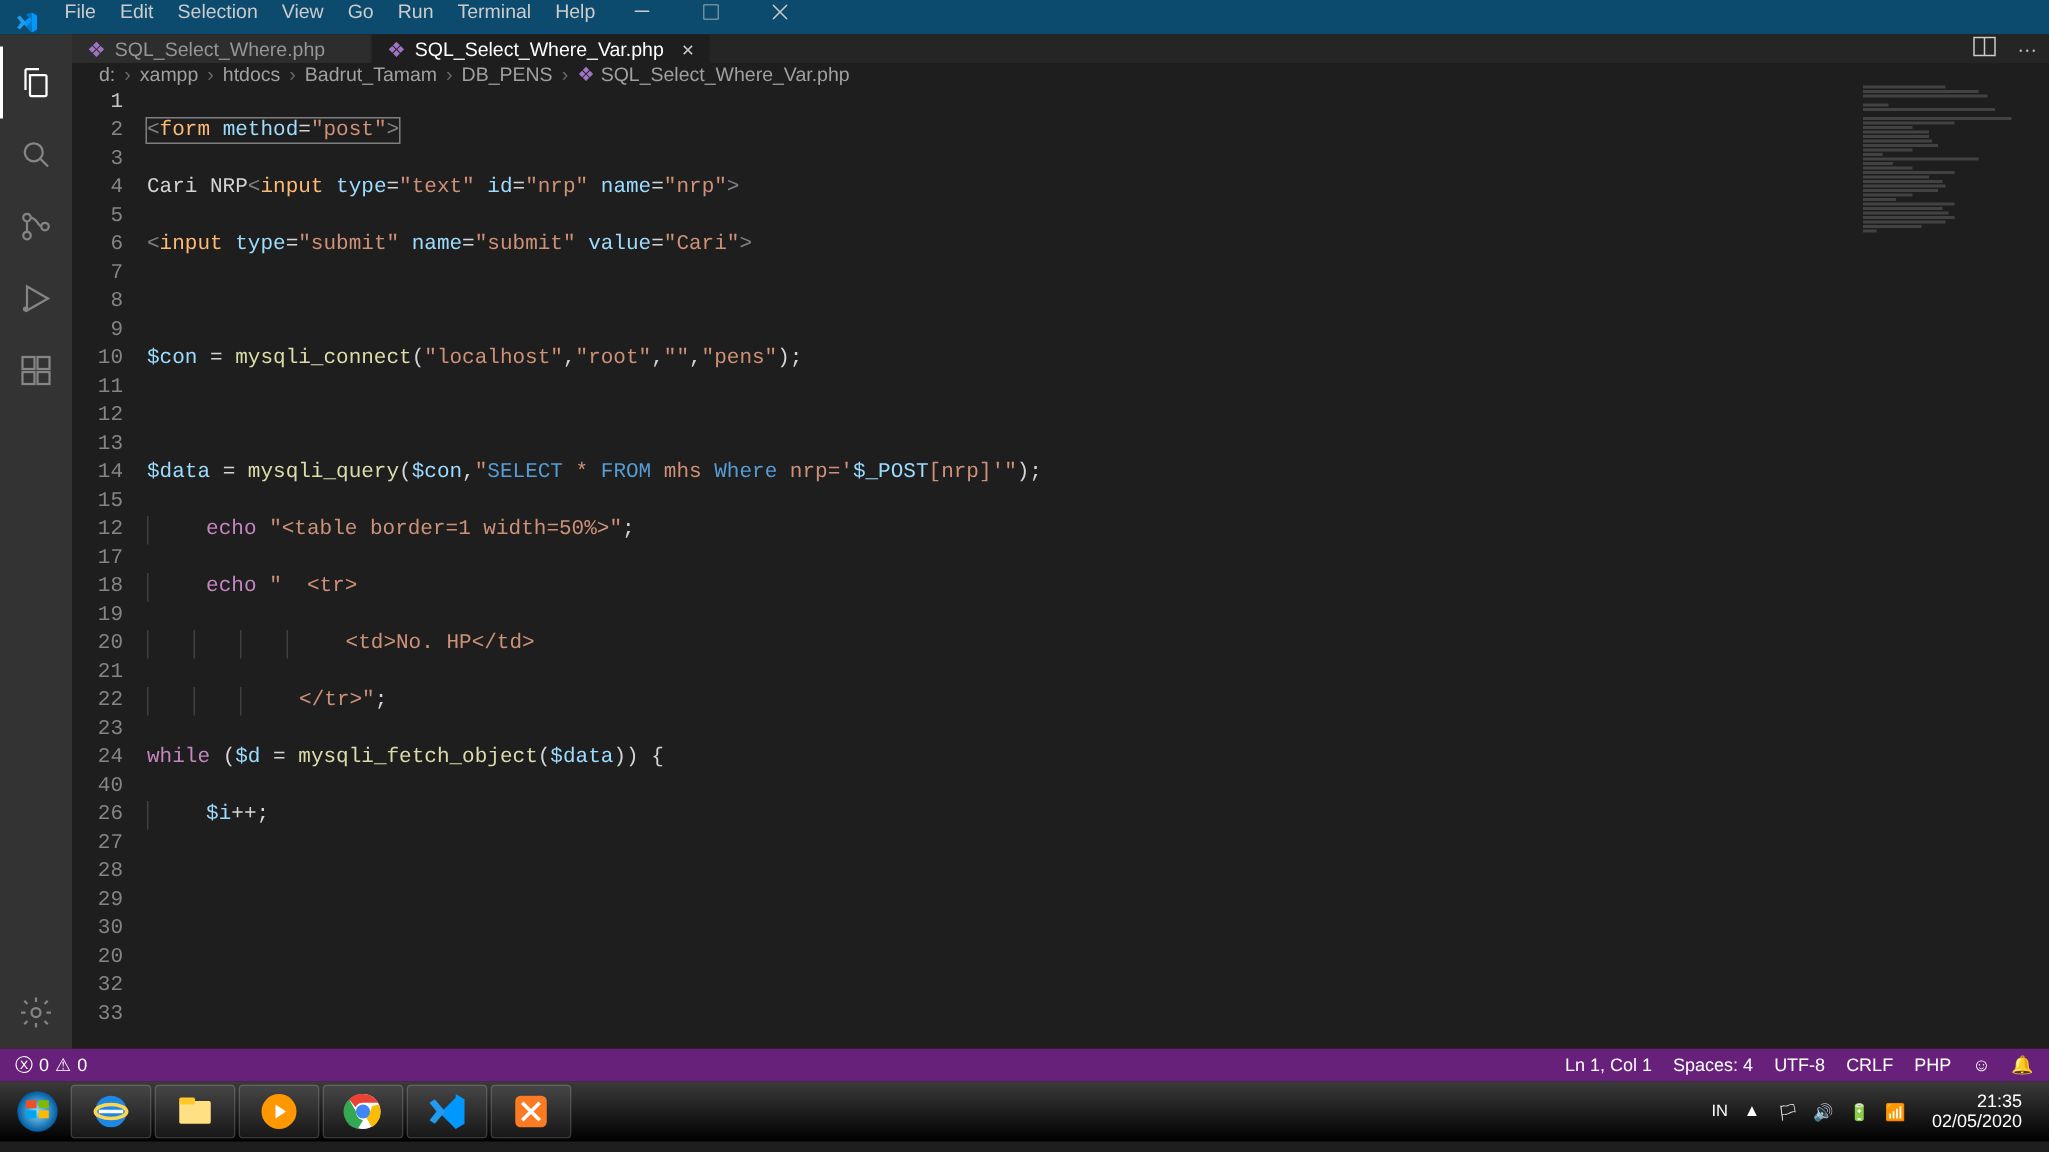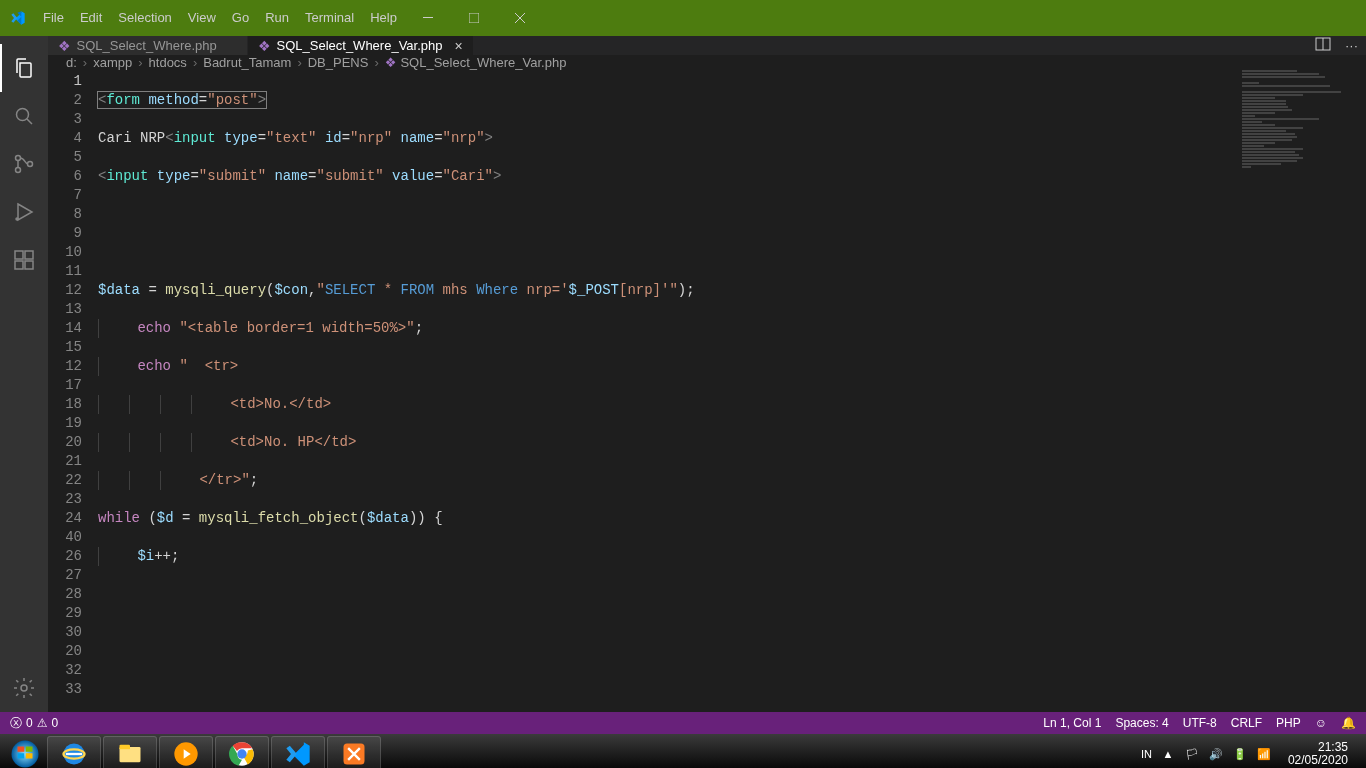--- a/index.html
+++ b/index.html
@@ -1,17 +1,17 @@
 <!DOCTYPE html>
 <html><head>
 <meta charset="utf-8">
 <style>
   * { margin: 0; padding: 0; box-sizing: border-box; }
   html, body { width: 1366px; height: 768px; overflow: hidden; font-family: "Segoe UI", sans-serif; background: #1e1e1e; color: #cccccc; font-size: 13px; }
-  .titlebar { height: 36px; background: #4d7c0f; display: flex; align-items: center; color: #cccccc; }
+  .titlebar { height: 23px; background: #0c4a6e; display: flex; align-items: flex-end; color: #cccccc; }
   .titlebar .vscode-icon { width: 35px; display:flex; align-items:center; justify-content:center; }
   .titlebar .vscode-icon svg { width:16px; height:16px; }
   .menu { display:flex; }
   .menu-item { padding: 0 8px; height:30px; line-height:30px; cursor:default; }
   .title-center { flex:1; text-align:center; color:#cccccc; }
   .win-controls { display:flex; }
   .win-btn { width:46px; height:30px; display:flex; align-items:center; justify-content:center; cursor:default; }
   .main { display:flex; height: calc(768px - 30px - 22px - 40px); }
   .activitybar { width:48px; background:#333333; display:flex; flex-direction:column; align-items:center; padding-top:8px; }
   .activity-item { width:48px; height:48px; display:flex; align-items:center; justify-content:center; color:#858585; cursor:default; position:relative; }
@@ -34,21 +34,21 @@
   .editor-area { flex:1; display:flex; position:relative; font-family: Consolas, "Courier New", monospace; font-size:14px; line-height:19px; }
   .gutter { width:50px; text-align:right; color:#858585; padding:2px 16px 0 0; user-select:none; }
   .gutter .ln { height:19px; }
   .gutter .ln.cur { color:#c6c6c6; }
   .code { flex:1; padding:2px 0 0 0; white-space:pre; color:#d4d4d4; position:relative; }
   .code .row { height:19px; display:block; }
   .indent-guide { display:inline-block; border-left:1px solid #404040; height:19px; vertical-align:top; }
   .w1 { width:31px; }
   .sel { outline:1px solid #7f7f7f; }
   .c-tag { color:#808080; }
-  .c-elname { color:#5eead4; }
+  .c-elname { color:#fdba74; }
   .c-attr { color:#9cdcfe; }
   .c-str { color:#ce9178; }
   .c-text { color:#d4d4d4; }
   .c-php { color:#569cd6; }
   .c-var { color:#9cdcfe; }
   .c-func { color:#dcdcaa; }
   .c-kw { color:#c586c0; }
   .c-op { color:#d4d4d4; }
   .c-sqlkw { color:#569cd6; }
   .c-num { color:#b5cea8; }
@@ -237,25 +237,25 @@
           <div class="ln">30</div>
           <div class="ln">20</div>
           <div class="ln">32</div>
           <div class="ln">33</div>
       </div>
       <div class="code">
 <span class="row"><span class="sel"><span class="c-tag">&lt;</span><span class="c-elname">form</span> <span class="c-attr">method</span><span class="c-op">=</span><span class="c-str">"post"</span><span class="c-tag">&gt;</span></span></span>
 <span class="row"><span class="c-text">Cari NRP</span><span class="c-tag">&lt;</span><span class="c-elname">input</span> <span class="c-attr">type</span><span class="c-op">=</span><span class="c-str">"text"</span> <span class="c-attr">id</span><span class="c-op">=</span><span class="c-str">"nrp"</span> <span class="c-attr">name</span><span class="c-op">=</span><span class="c-str">"nrp"</span><span class="c-tag">&gt;</span></span>
 <span class="row"><span class="c-tag">&lt;</span><span class="c-elname">input</span> <span class="c-attr">type</span><span class="c-op">=</span><span class="c-str">"submit"</span> <span class="c-attr">name</span><span class="c-op">=</span><span class="c-str">"submit"</span> <span class="c-attr">value</span><span class="c-op">=</span><span class="c-str">"Cari"</span><span class="c-tag">&gt;</span></span>
 <span class="row"></span>
+<span class="row"><span class="c-var">$con</span> <span class="c-op">=</span> <span class="c-func">mysqli_connect</span><span class="c-op">(</span><span class="c-str">"localhost"</span><span class="c-op">,</span><span class="c-str">"root"</span><span class="c-op">,</span><span class="c-str">""</span><span class="c-op">,</span><span class="c-str">"pens"</span><span class="c-op">);</span></span>
 <span class="row"></span>
 <span class="row"><span class="c-var">$data</span> <span class="c-op">=</span> <span class="c-func">mysqli_query</span><span class="c-op">(</span><span class="c-var">$con</span><span class="c-op">,</span><span class="c-str">"</span><span class="c-sqlkw">SELECT</span><span class="c-str"> * </span><span class="c-sqlkw">FROM</span><span class="c-str"> mhs </span><span class="c-sqlkw">Where</span><span class="c-str"> nrp='</span><span class="c-var">$_POST</span><span class="c-str">[nrp]'"</span><span class="c-op">);</span></span>
 <span class="row"><span class="indent-guide w1"></span> <span class="c-kw">echo</span> <span class="c-str">"&lt;table border=1 width=50%&gt;"</span><span class="c-op">;</span></span>
 <span class="row"><span class="indent-guide w1"></span> <span class="c-kw">echo</span> <span class="c-str">"  &lt;tr&gt;</span></span>
-<span class="row"><span class="indent-guide w1"></span><span class="indent-guide w1"></span><span class="indent-guide w1"></span><span class="indent-guide w1"></span> <span class="c-str">&lt;td&gt;No.&lt;/td&gt;</span></span>
 <span class="row"><span class="indent-guide w1"></span><span class="indent-guide w1"></span><span class="indent-guide w1"></span><span class="indent-guide w1"></span> <span class="c-str">&lt;td&gt;No. HP&lt;/td&gt;</span></span>
 <span class="row"><span class="indent-guide w1"></span><span class="indent-guide w1"></span><span class="indent-guide w1"></span> <span class="c-str">&lt;/tr&gt;"</span><span class="c-op">;</span></span>
 <span class="row"><span class="c-kw">while</span> <span class="c-op">(</span><span class="c-var">$d</span> <span class="c-op">=</span> <span class="c-func">mysqli_fetch_object</span><span class="c-op">(</span><span class="c-var">$data</span><span class="c-op">)) {</span></span>
 <span class="row"><span class="indent-guide w1"></span> <span class="c-var">$i</span><span class="c-op">++;</span></span>
 
 
 
 
 
 

